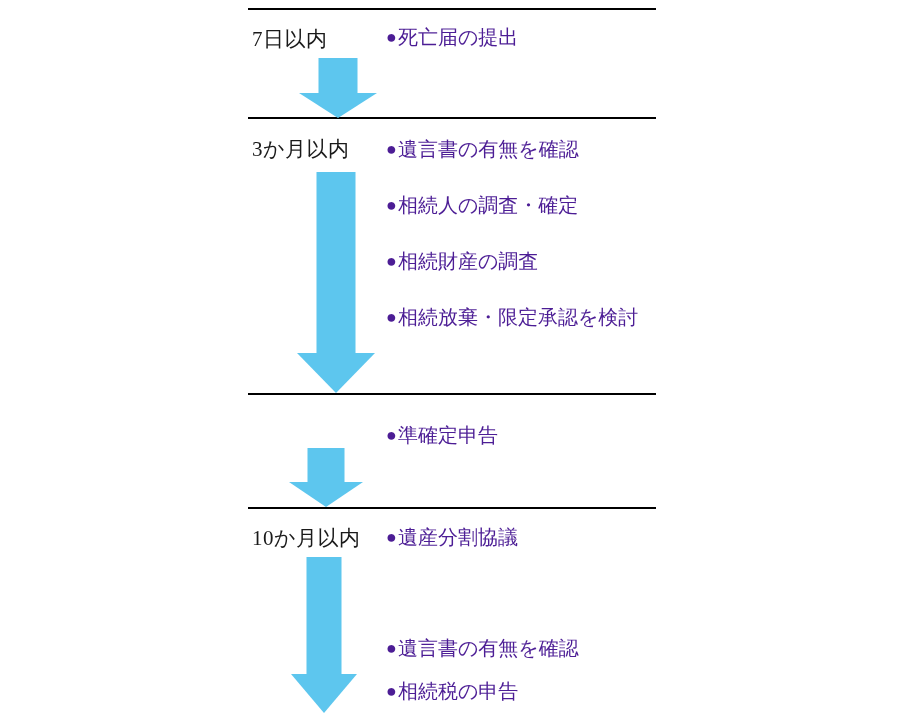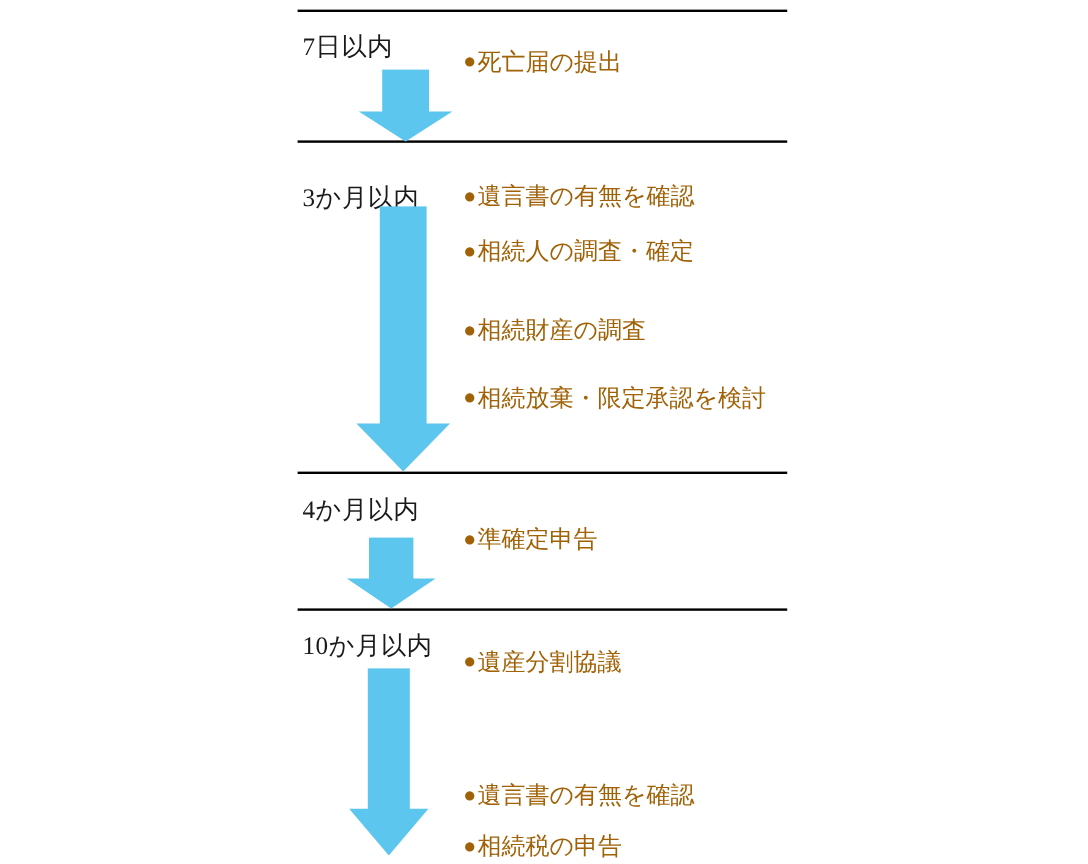--- a/index.html
+++ b/index.html
@@ -36,26 +36,25 @@
     font-size: 21px;
     line-height: 22px;
     letter-spacing: 0.5px;
     white-space: nowrap;
   }
 
   
   .task {
     position: absolute;
     left: 386px;
-    color: #a16207;
-    font-family: Liberation Mono, monospace;
+    color: #4c1d95;
+    font-family: Liberation Sans, sans-serif;
     font-size: 20px;
     line-height: 22px;
     white-space: nowrap;
-    margin-top: 16px;
   }
   .task .bullet {
     font-size: 18px;
     margin-right: 1px;
     vertical-align: 1px;
   }
 
   
   .arrow {
     position: absolute;
@@ -96,41 +95,40 @@
 
   <div class="task" style="top:26px;">
     <span class="bullet">●</span><span>死亡届の提出</span>
   </div>
 
   <div class="arrow" style="left:299px; top:58px; width:78px; height:60px;">
     <div class="stem" style="width:39px; height:38px;"></div>
     <div class="head" style="border-left-width:39px; border-right-width:39px; border-top-width:25px;"></div>
   </div>
 
-  <div class="period-label" style="top:138px;margin-top:16px;">3か月以内</div>
+  <div class="period-label" style="top:138px;">3か月以内</div>
 
   <div class="task" style="top:138px;">
     <span class="bullet">●</span><span>遺言書の有無を確認</span>
   </div>
-  <div class="task" style="top:184px;">
+  <div class="task" style="top:194px;">
     <span class="bullet">●</span><span>相続人の調査・確定</span>
   </div>
   <div class="task" style="top:250px;">
     <span class="bullet">●</span><span>相続財産の調査</span>
   </div>
   <div class="task" style="top:306px;">
     <span class="bullet">●</span><span>相続放棄・限定承認を検討</span>
   </div>
 
   <div class="arrow" style="left:297px; top:172px; width:78px; height:221px;">
     <div class="stem" style="width:39px; height:196px;"></div>
     <div class="head" style="border-left-width:39px; border-right-width:39px; border-top-width:40px;"></div>
   </div>
 
-  <div class="period-label" style="top:414px;">4か月以内</div>
 
   <div class="task" style="top:424px;">
     <span class="bullet">●</span><span>準確定申告</span>
   </div>
 
   <div class="arrow" style="left:289px; top:448px; width:74px; height:59px;">
     <div class="stem" style="width:37px; height:37px;"></div>
     <div class="head" style="border-left-width:37px; border-right-width:37px; border-top-width:25px;"></div>
   </div>
 

